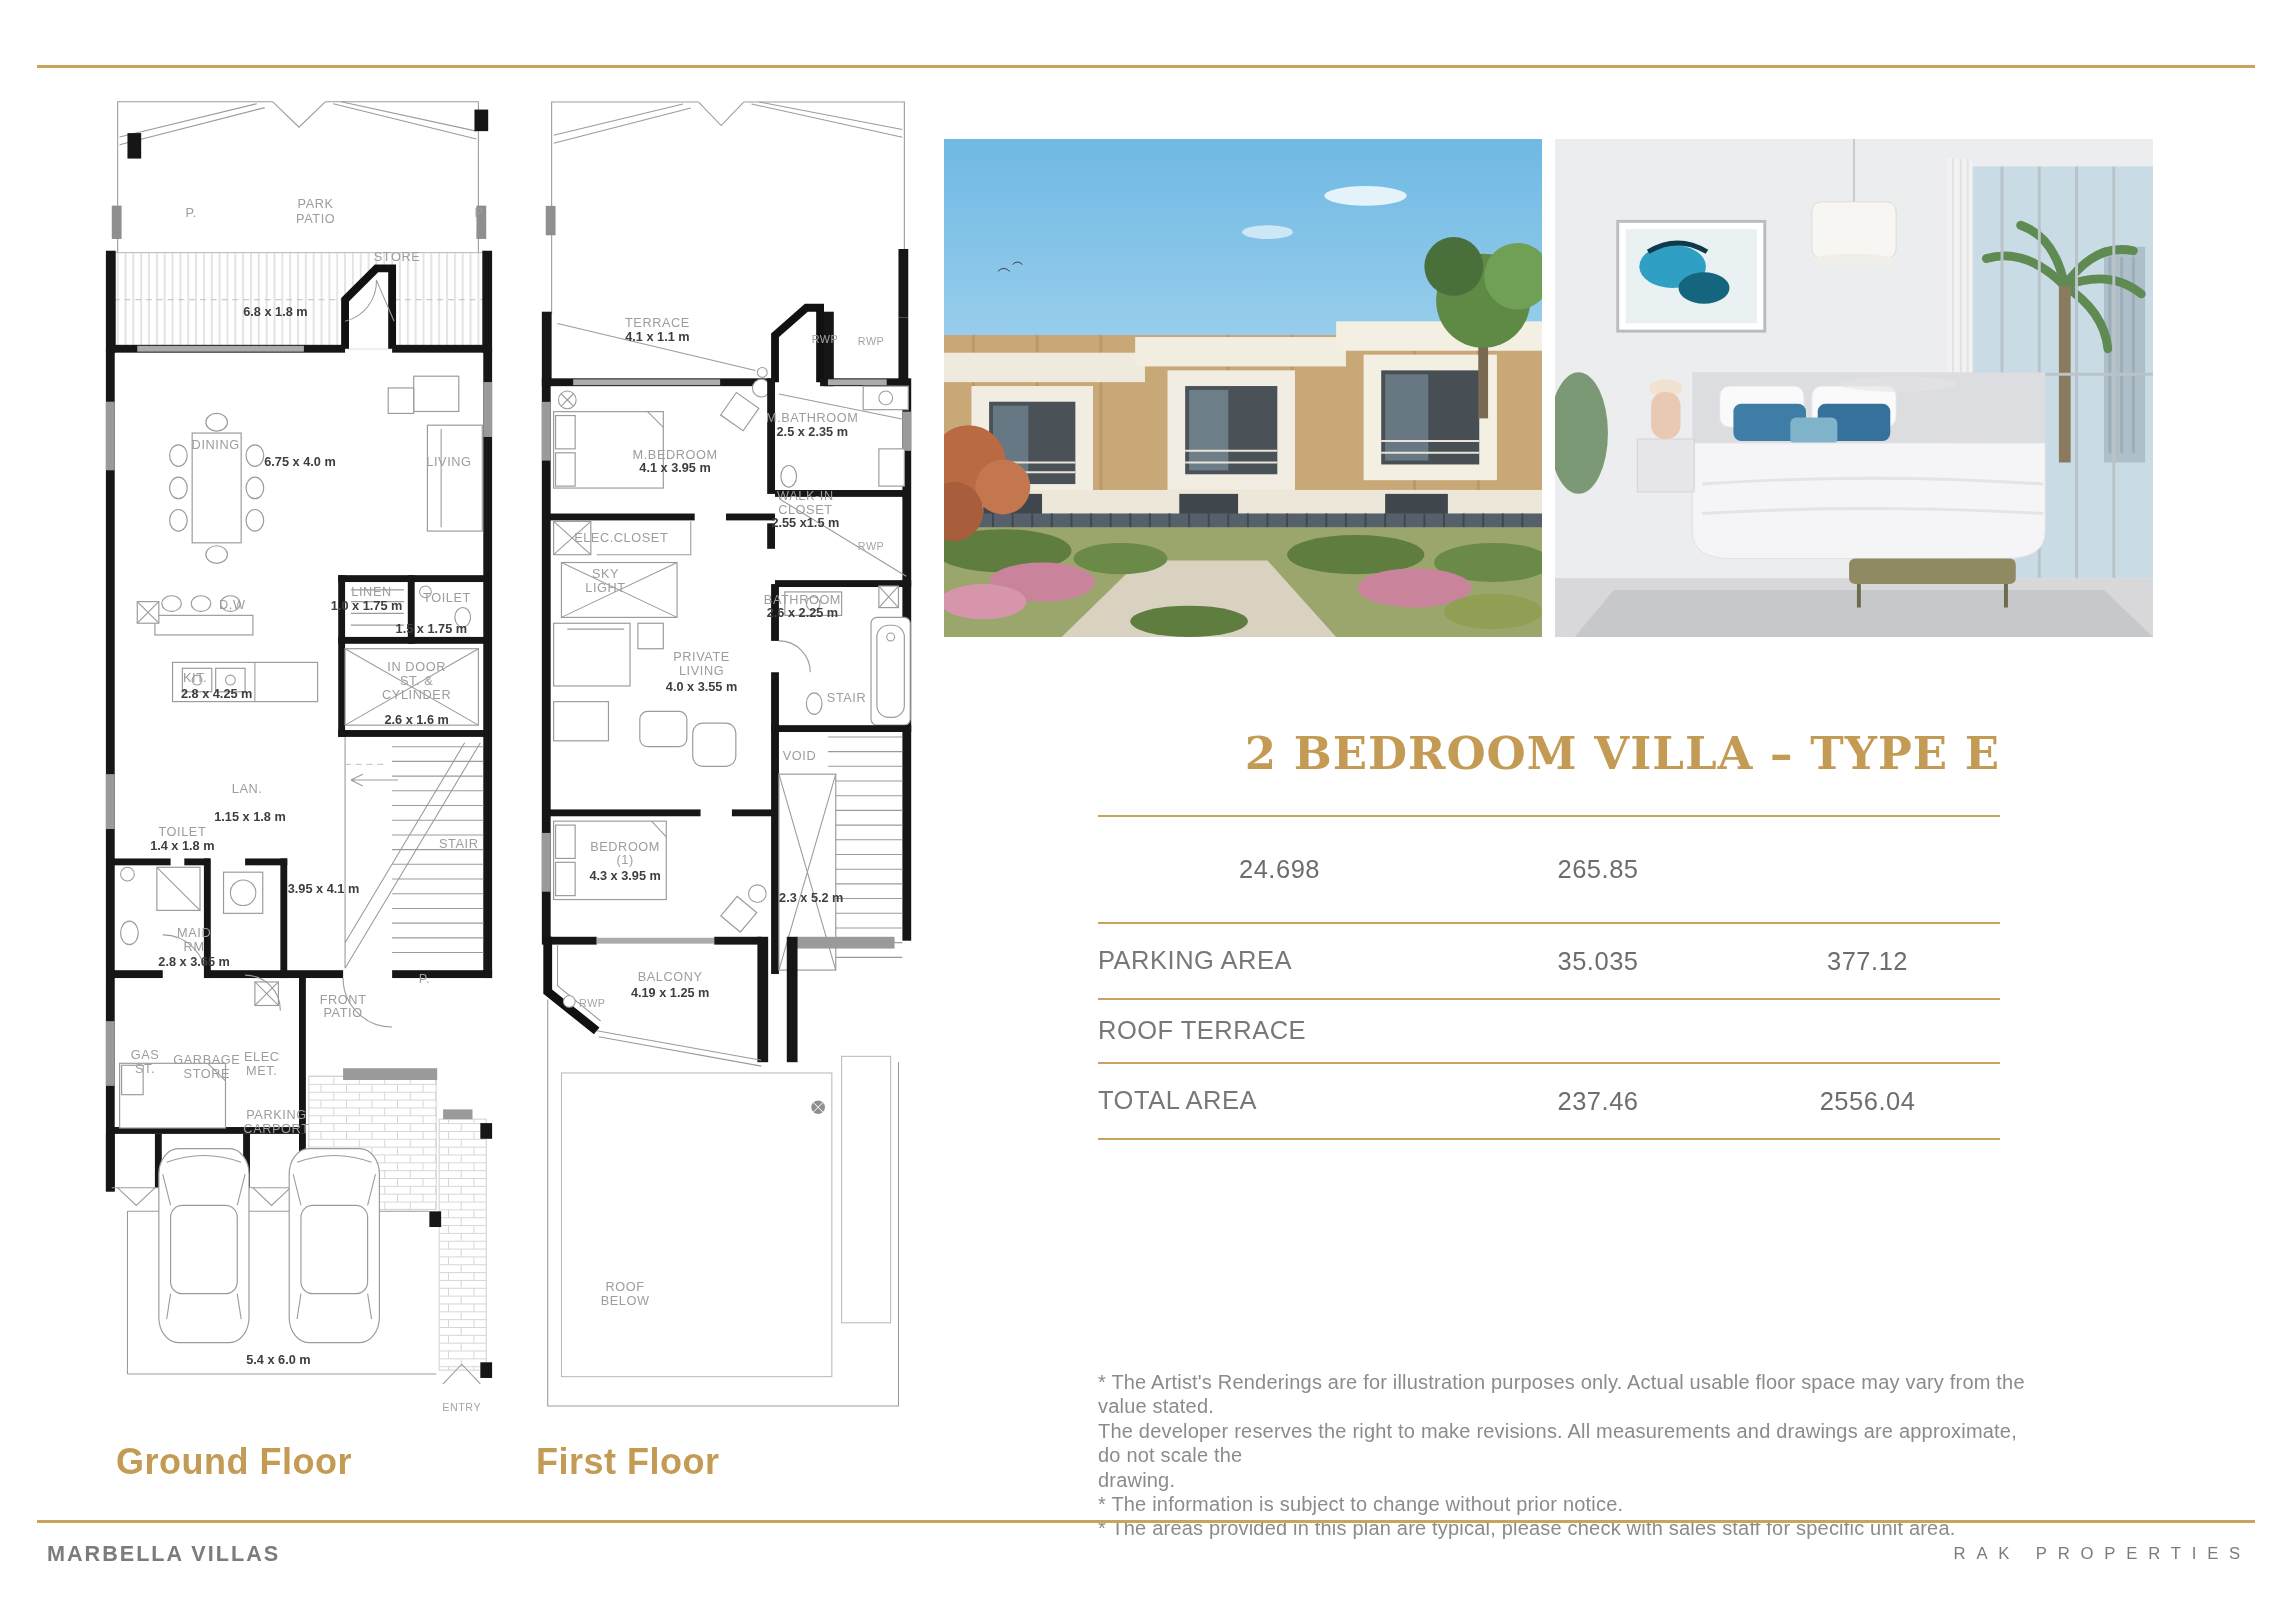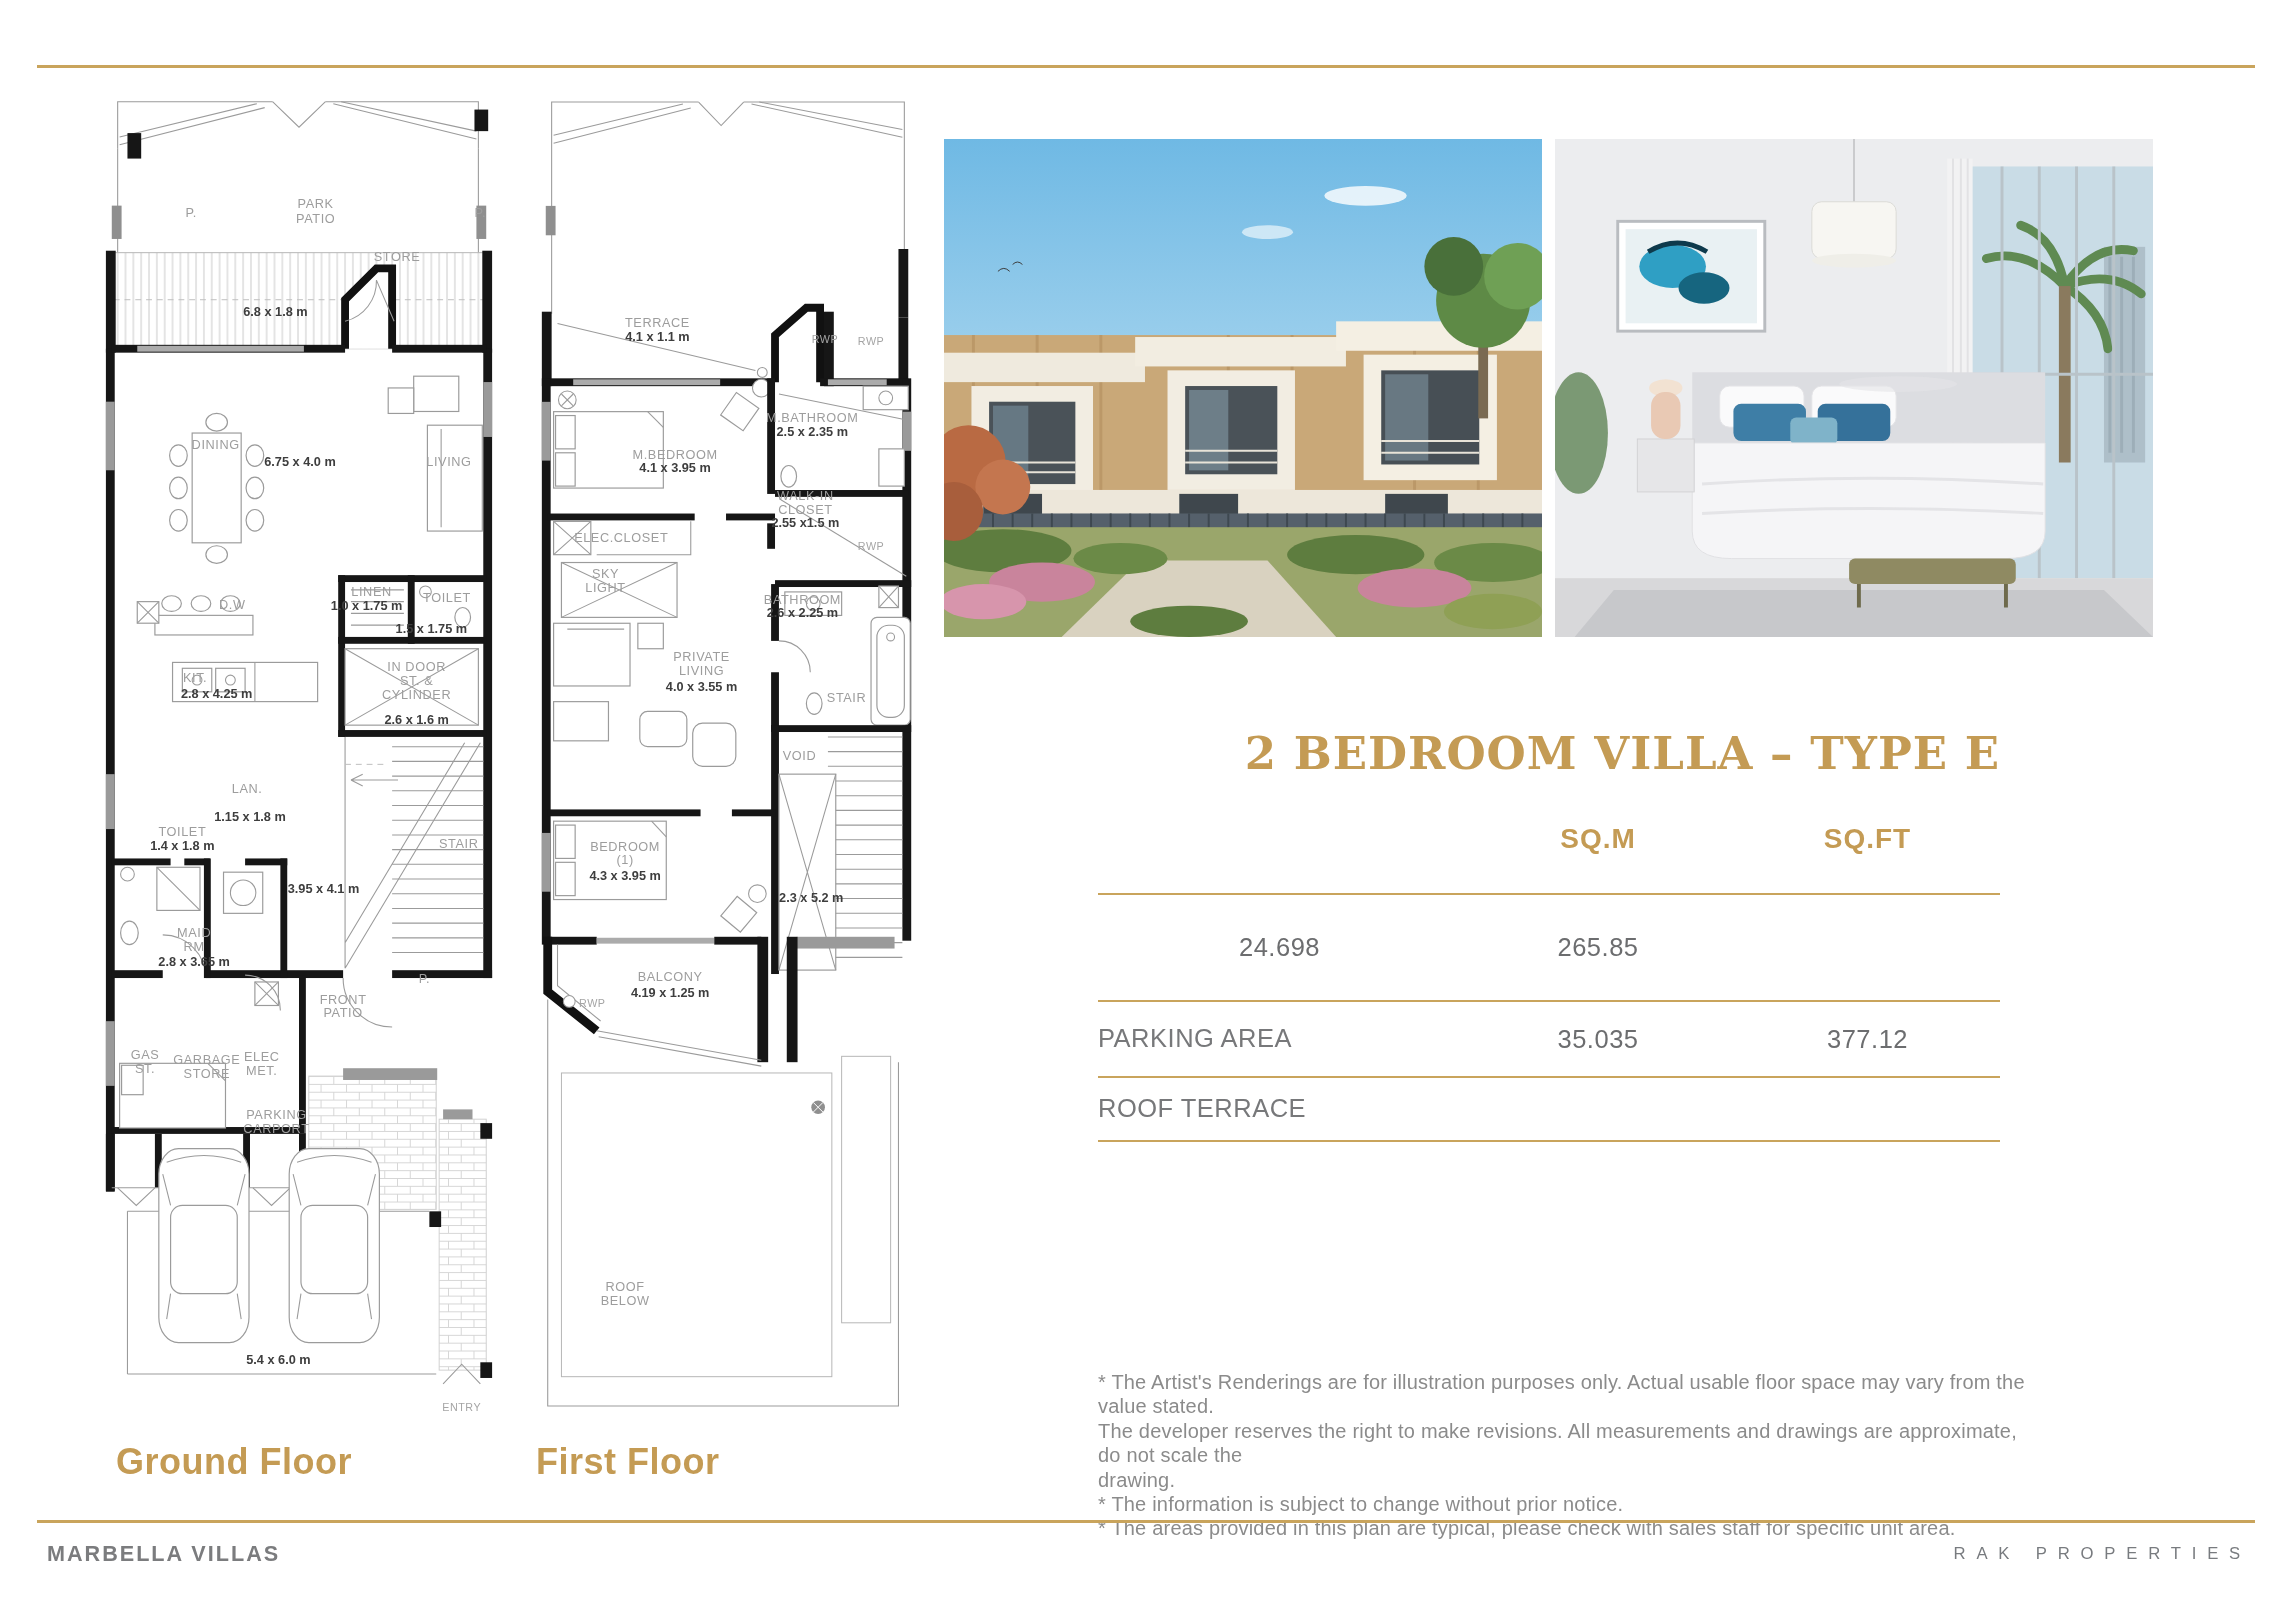--- a/index.html
+++ b/index.html
@@ -497,39 +497,39 @@
       <rect x="300" y="428" width="170" height="26" rx="6" fill="#8F8A62"></rect>
       <path d="M310 454 V478 M460 454 V478" stroke="#6E6A4C" stroke-width="4"></path>
       <ellipse cx="24" cy="300" rx="30" ry="62" fill="#6F8F66" opacity=".9"></ellipse>
       <ellipse cx="350" cy="250" rx="60" ry="8" fill="#E4E5E8" opacity=".6"></ellipse>
     </svg>
   </div>
 
   <div class="villa-title">2 BEDROOM VILLA – TYPE E</div>
 
   <div class="area-table">
-    <div class="thead">
-      <div></div>
-      <div class="th">SQ.M</div>
-      <div class="th">SQ.FT</div>
-    </div>
     <div class="trow" style="height:105px">
       <div class="tval">24.698</div>
       <div class="tval">265.85</div>
     </div>
     <div class="trow" style="height:74px">
       <div class="tlabel">PARKING AREA</div>
       <div class="tval">35.035</div>
       <div class="tval">377.12</div>
     </div>
     <div class="trow" style="height:62px">
       <div class="tlabel">ROOF TERRACE</div>
       <div class="tval"></div>
       <div class="tval"></div>
     </div>
+    <div class="trow" style="height:74px">
+      <div class="tlabel">TOTAL AREA</div>
+      <div class="tval">237.46</div>
+      <div class="tval">2556.04</div>
+    </div>
   </div>
 
   <div class="disclaimer">* The Artist's Renderings are for illustration purposes only. Actual usable floor space may vary from the value stated.
 The developer reserves the right to make revisions. All measurements and drawings are approximate, do not scale the
 drawing.
 * The information is subject to change without prior notice.
 * The areas provided in this plan are typical, please check with sales staff  for specific unit area.</div>
 
   <div class="gold-rule bottom-rule"></div>
   <div class="footer-left">MARBELLA VILLAS</div>

